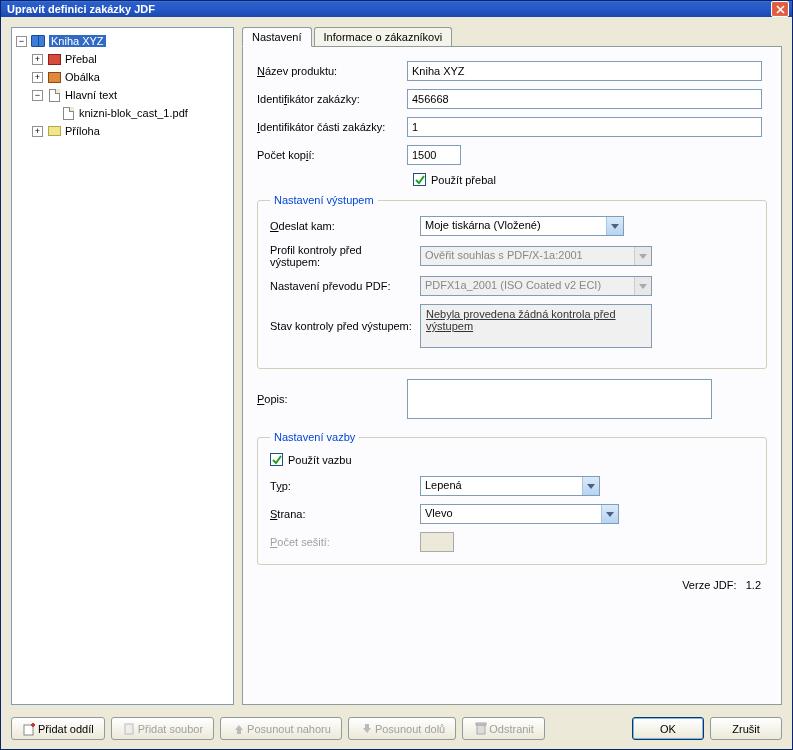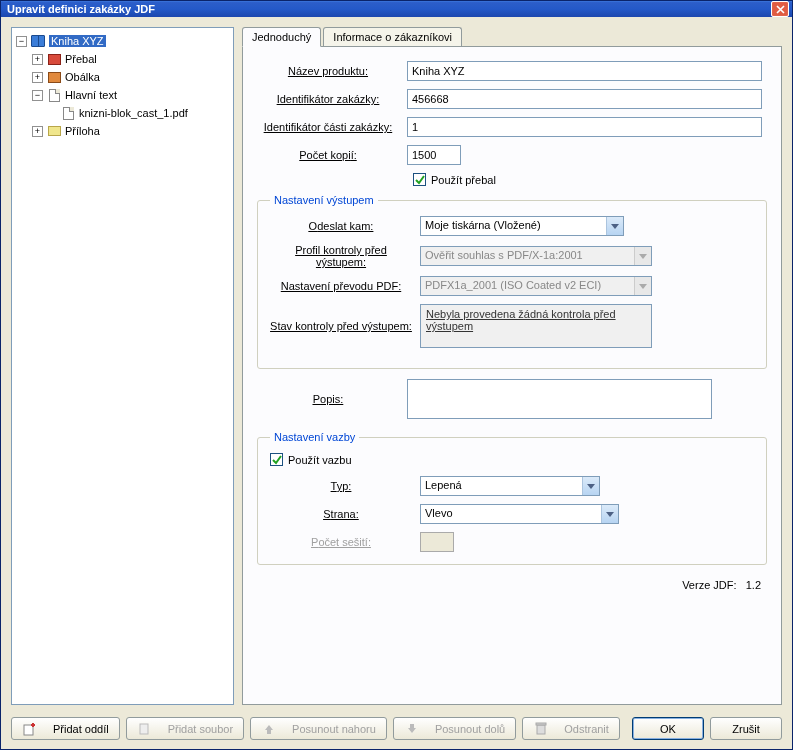--- a/index.html
+++ b/index.html
@@ -29,21 +29,21 @@
 .icon-doc { width:11px; height:13px; background:white; border:1px solid #888; position:relative; }
 .icon-doc::after { content:""; position:absolute; right:-1px; top:-1px; width:4px; height:4px; background:#ece9d8; border-left:1px solid #888; border-bottom:1px solid #888; }
 .icon-folder { width:13px; height:10px; background:#f0e68c; border:1px solid #b8a64a; }
 
 .tabs { display: flex; position: relative; z-index: 2; }
 .tab { padding: 3px 9px; border: 1px solid #919b9c; border-bottom: none; background: #f5f4ea; border-radius: 3px 3px 0 0; margin-right: 2px; cursor: pointer; position: relative; }
 .tab.active { background: #fcfcfe; border-bottom: 1px solid #fcfcfe; margin-bottom: -1px; z-index: 3; }
 .tab-content { flex: 1; border: 1px solid #919b9c; background: #fcfcfe; padding: 14px 14px 8px 14px; position: relative; }
 
 .form-row { display: flex; align-items: center; margin-bottom: 8px; }
-.form-label { width: 150px; text-align: center; padding-right: 8px; text-decoration: underline; }
+.form-label { width: 150px; text-align: left; padding-right: 8px; }
 .form-label .ul { text-decoration: underline; }
 .text-input { height: 20px; border: 1px solid #7f9db9; background: white; padding: 2px 4px; font-family: inherit; font-size: 11px; }
 .text-input.wide { width: 355px; }
 .text-input.small { width: 54px; }
 
 .select { display: flex; border: 1px solid #7f9db9; background: white; height: 20px; }
 .select.disabled { background: #f0f0f0; color: #888; }
 .select-text { flex: 1; padding: 2px 4px; white-space: nowrap; overflow: hidden; }
 .select-btn { width: 17px; background: linear-gradient(to bottom,#dbeaf9,#b7d4f2); border-left: 1px solid #abc4de; display: flex; align-items: center; justify-content: center; }
 .select-btn.disabled { background: #e8e8e8; border-left-color: #ccc; }
@@ -61,21 +61,21 @@
 
 .multiline { border: 1px solid #7f9db9; background: #f0f0f0; padding: 3px 5px; height: 44px; width: 232px; color: #333; text-decoration: underline; }
 .textarea { border: 1px solid #7f9db9; background: white; height: 40px; width: 305px; resize: none; font-family: inherit; font-size: 11px; padding: 3px; }
 
 .stitch-input { width: 34px; height: 20px; border: 1px solid #aaa; background: #ece9d8; }
 .disabled-label { color: #a0a0a0; }
 
 .version-row { text-align: right; padding: 4px 6px 0 0; }
 
 .button-bar { display: flex; align-items: center; padding: 2px 10px 10px 10px; gap: 6px; }
-.btn { height: 23px; border: 1px solid #919b9c; background: linear-gradient(to bottom,#fff,#ece9d8); border-radius: 3px; padding: 0 10px; display: flex; align-items: center; gap: 15px; cursor: pointer; font-family: inherit; font-size: 11px; }
+.btn { height: 23px; border: 1px solid #919b9c; background: linear-gradient(to bottom,#fff,#ece9d8); border-radius: 3px; padding: 0 10px; display: flex; align-items: center; gap: 0; cursor: pointer; font-family: inherit; font-size: 11px; }
 .btn.disabled { color: #a0a0a0; cursor: default; }
 .btn.default { border: 1px solid #003c74; box-shadow: 0 0 0 1px #88b0e0 inset; }
 .spacer-flex { flex: 1; }
 
 .icon16 { width: 16px; height: 16px; display: inline-flex; align-items: center; justify-content: center; }
 </style>
 </head>
 <body>
 
 <div class="window">
@@ -133,21 +133,21 @@
         <span class="tree-toggle">+</span>
         <span class="tree-icon">
             <span class="icon-folder"></span>
           </span>
         <span class="tree-label">Příloha</span>
       </div>
     </div>
 
     <div class="main-panel">
       <div class="tabs">
-        <div class="tab active">Jednoduchý</div>
+        <div class="tab active">Nastavení</div>
         <div class="tab">Informace o zákazníkovi</div>
       </div>
       <div class="tab-content">
 
         <div class="form-row">
           <div class="form-label"><span class="ul">N</span>ázev produktu:</div>
           <input class="text-input wide" value="Kniha XYZ" style="">
         </div>
         <div class="form-row">
           <div class="form-label">Identi<span class="ul">f</span>ikátor zakázky:</div>

